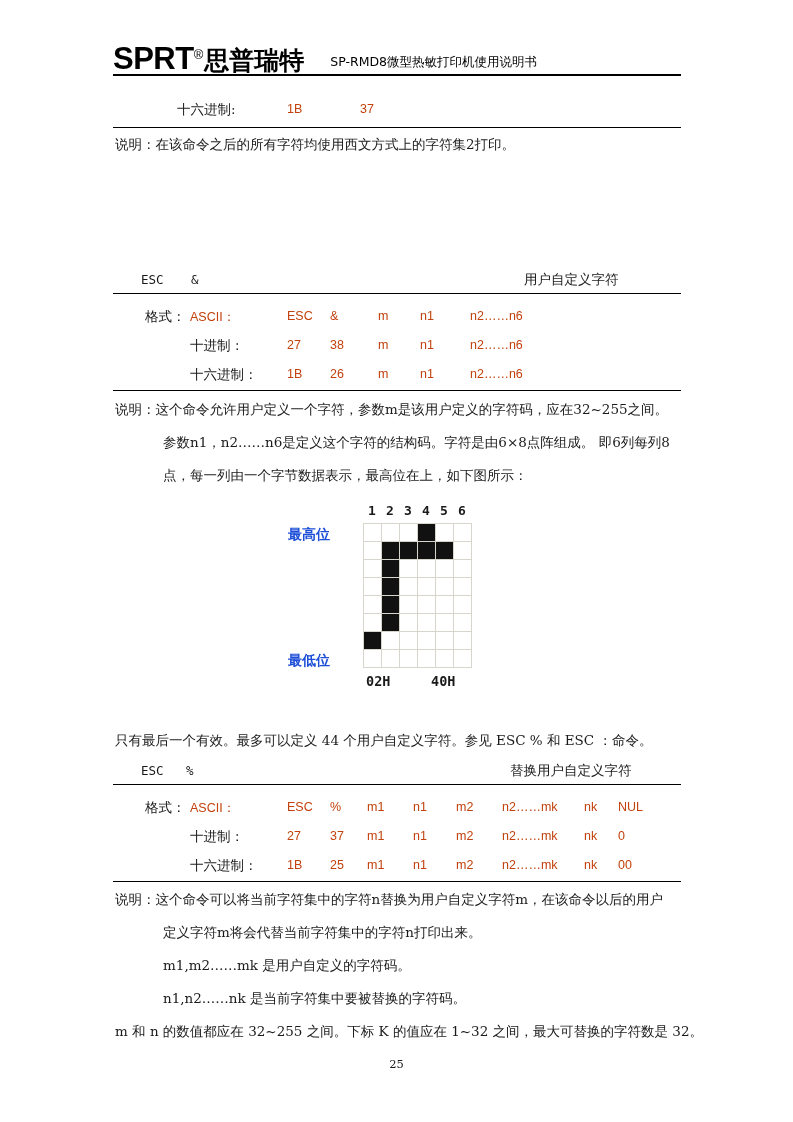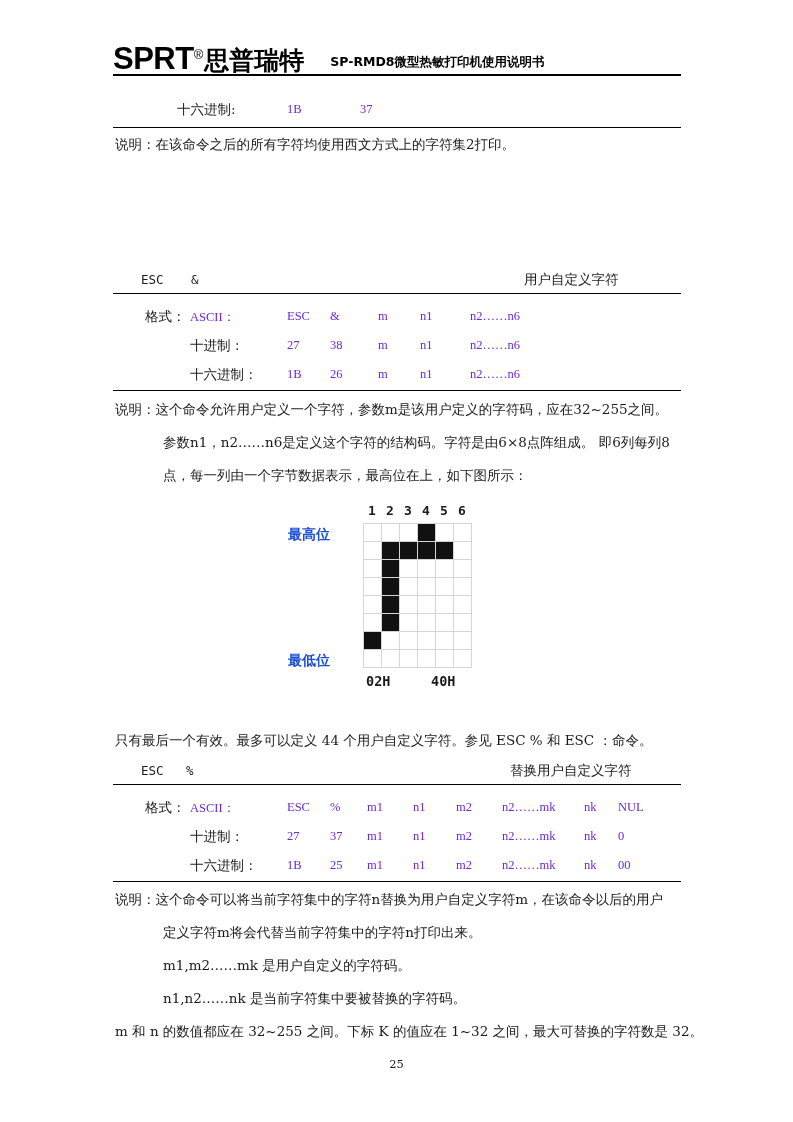--- a/index.html
+++ b/index.html
@@ -58,21 +58,21 @@
   .logo-cn {
     font-family: "DejaVu Sans", sans-serif;
     font-weight: bold;
     font-size: 25px;
     color: #000;
     line-height: 1;
     margin-left: 1px;
   }
   .header-sub {
     font-family: "DejaVu Sans", sans-serif;
-    font-weight: bold;
+    font-weight: normal;
     font-size: 12.5px;
     color: #000;
     margin-left: 26px;
     position: relative;
     top: -3px;
     white-space: nowrap;
   }
 
   .rule {
     position: absolute;
@@ -103,23 +103,23 @@
     color: #1a1a1a;
   }
   .cmd-title-cn {
     position: absolute;
     font-family: "DejaVu Serif", serif;
     font-size: 13.5px;
     color: #1a1a1a;
   }
   .tcell {
     position: absolute;
-    font-family: Liberation Serif, serif;
+    font-family: Liberation Sans, sans-serif;
     font-size: 12.5px;
-    color: #6d28d9;
+    color: #c2410c;
     white-space: nowrap;
   }
   .tlabel {
     position: absolute;
     font-family: "DejaVu Serif", serif;
     font-size: 13.5px;
     color: #1a1a1a;
     white-space: nowrap;
   }
 

